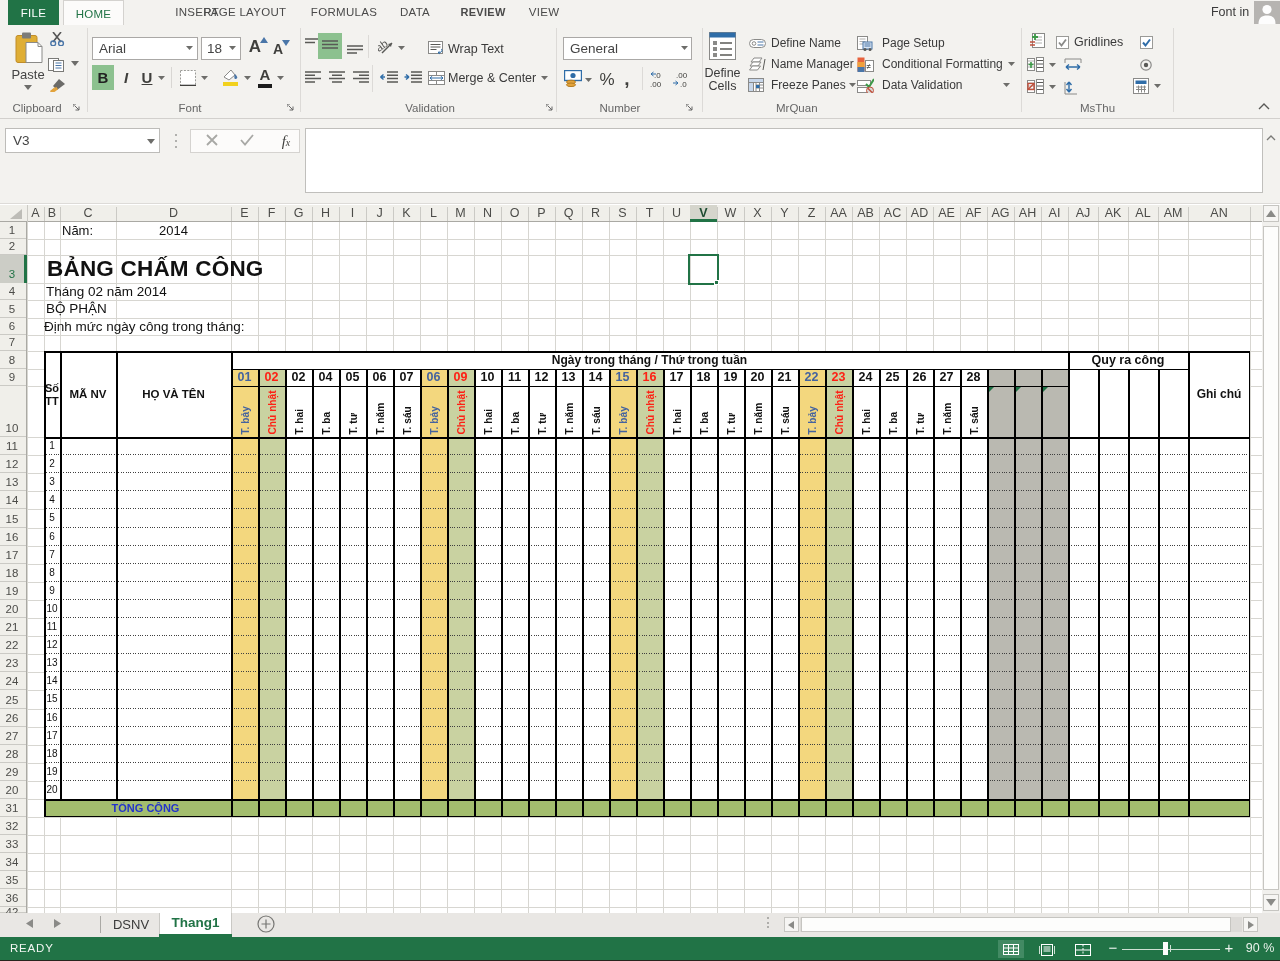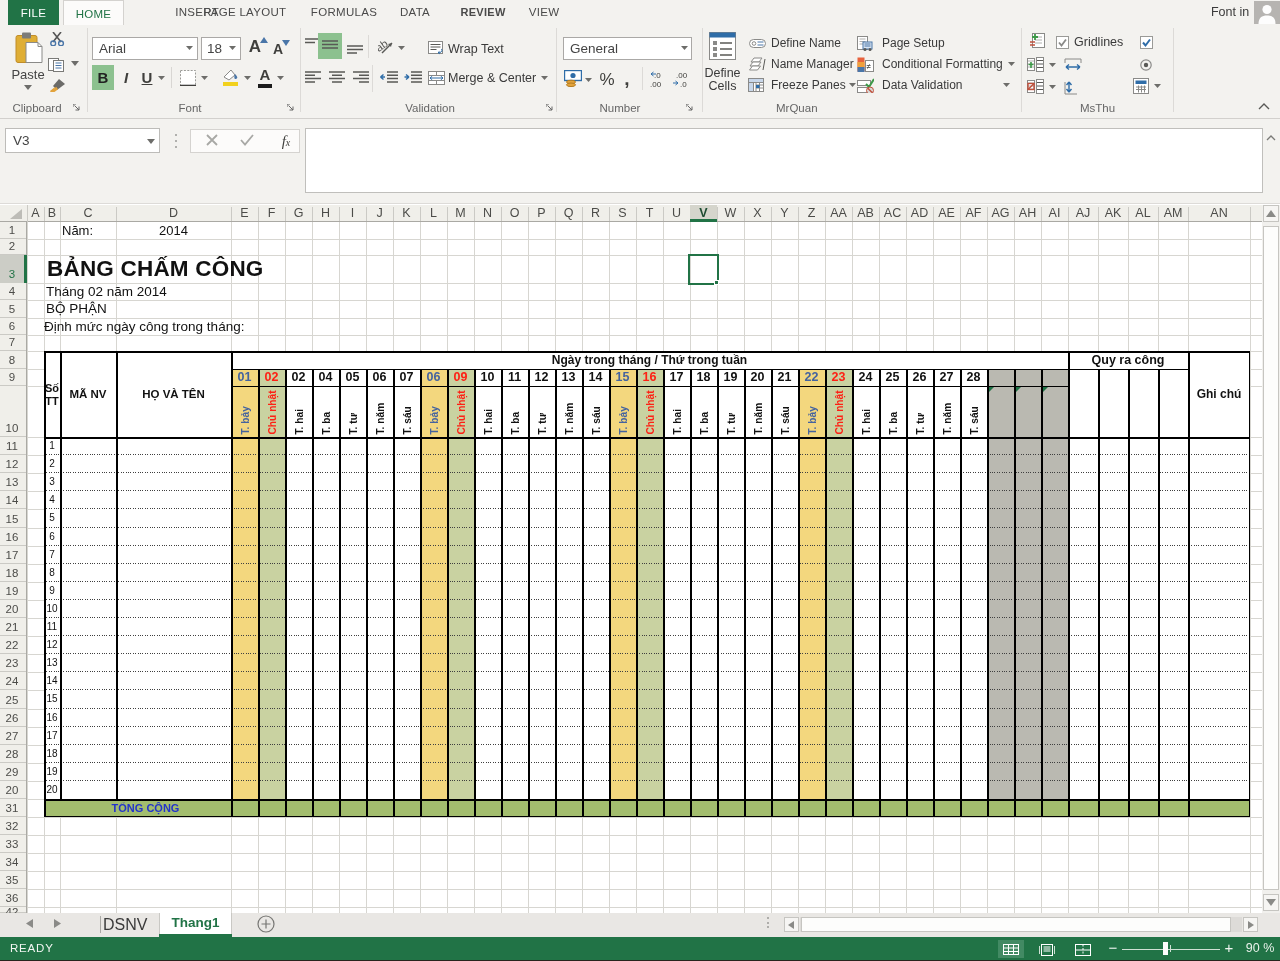--- a/index.html
+++ b/index.html
@@ -779,21 +779,21 @@
     <path d="M0 0 L10 0 L5 7 Z" fill="#8a8a87"></path>
   </svg>
 <div style="position:absolute;left:0px;top:913px;width:1280px;height:24px;background:#e9e7e4;"></div>
 <svg style="position:absolute;left:26px;top:919px;" width="7" height="9" viewBox="0 0 7 9">
     <path d="M7 0 L0 4.5 L7 9 Z" fill="#8a8a87"></path>
   </svg>
 <svg style="position:absolute;left:54px;top:919px;" width="7" height="9" viewBox="0 0 7 9">
     <path d="M0 0 L7 4.5 L0 9 Z" fill="#8a8a87"></path>
   </svg>
 <div style="position:absolute;left:100px;top:916px;width:1px;height:17px;background:#aaa9a5;"></div>
-<div style="position:absolute;left:103px;top:913px;width:56px;height:32px;font-size:16px;font-weight:normal;color:#3a3a3a;line-height:24px;white-space:nowrap;">DSNV</div>
+<div style="position:absolute;left:103px;top:913px;width:56px;height:32px;font-size:13px;font-weight:normal;color:#3a3a3a;text-align:center;line-height:24px;white-space:nowrap;">DSNV</div>
 <div style="position:absolute;left:159px;top:913px;width:73px;height:24px;background:#fff;border-left:1px solid #c9c8c4;border-right:1px solid #c9c8c4;"></div>
 <div style="position:absolute;left:159px;top:934px;width:73px;height:3px;background:#217346;"></div>
 <div style="position:absolute;left:159px;top:912px;width:73px;height:22px;font-size:13.5px;font-weight:bold;color:#217346;text-align:center;line-height:22px;white-space:nowrap;">Thang1</div>
 <svg style="position:absolute;left:256px;top:914px;" width="20" height="20" viewBox="0 0 20 20">
     <circle cx="10" cy="10" r="8" fill="none" stroke="#767673" stroke-width="1.2"></circle>
     <path d="M10 5.5 V14.5 M5.5 10 H14.5" stroke="#767673" stroke-width="1.2"></path>
   </svg>
 <div style="position:absolute;left:767px;top:917px;width:2.4px;height:2.4px;background:#9a9a97;border-radius:50%;"></div>
 <div style="position:absolute;left:767px;top:921.5px;width:2.4px;height:2.4px;background:#9a9a97;border-radius:50%;"></div>
 <div style="position:absolute;left:767px;top:926px;width:2.4px;height:2.4px;background:#9a9a97;border-radius:50%;"></div>

